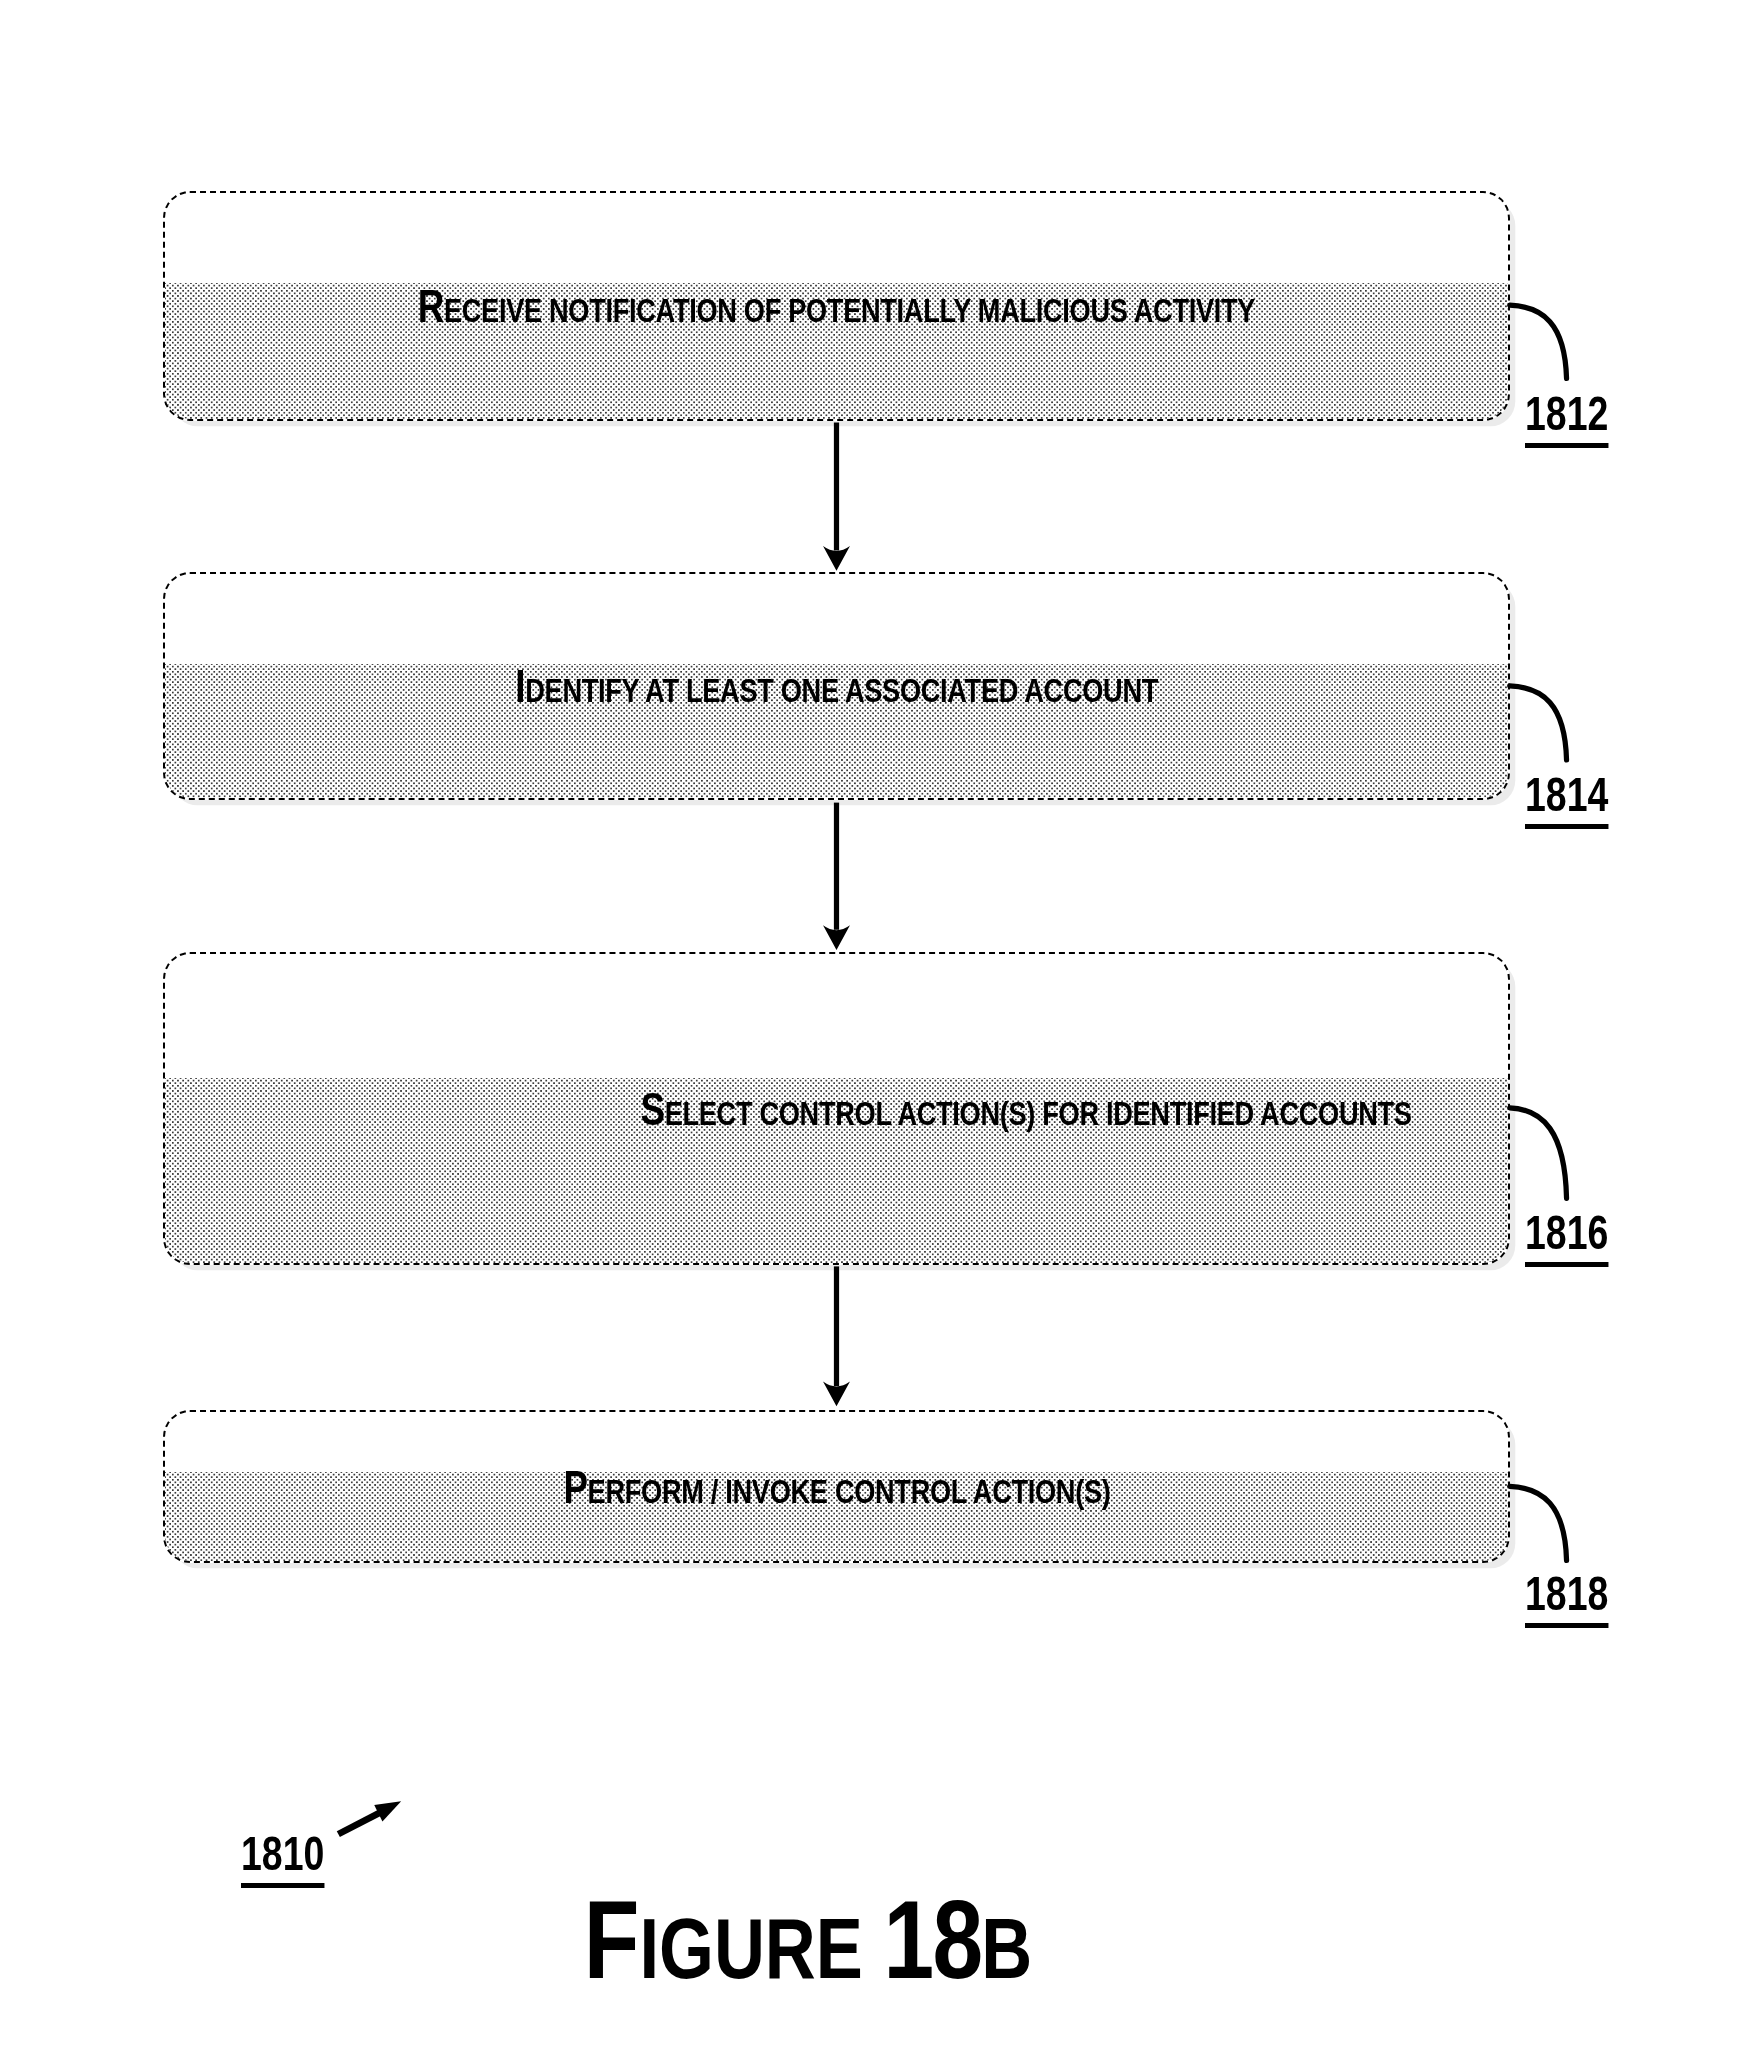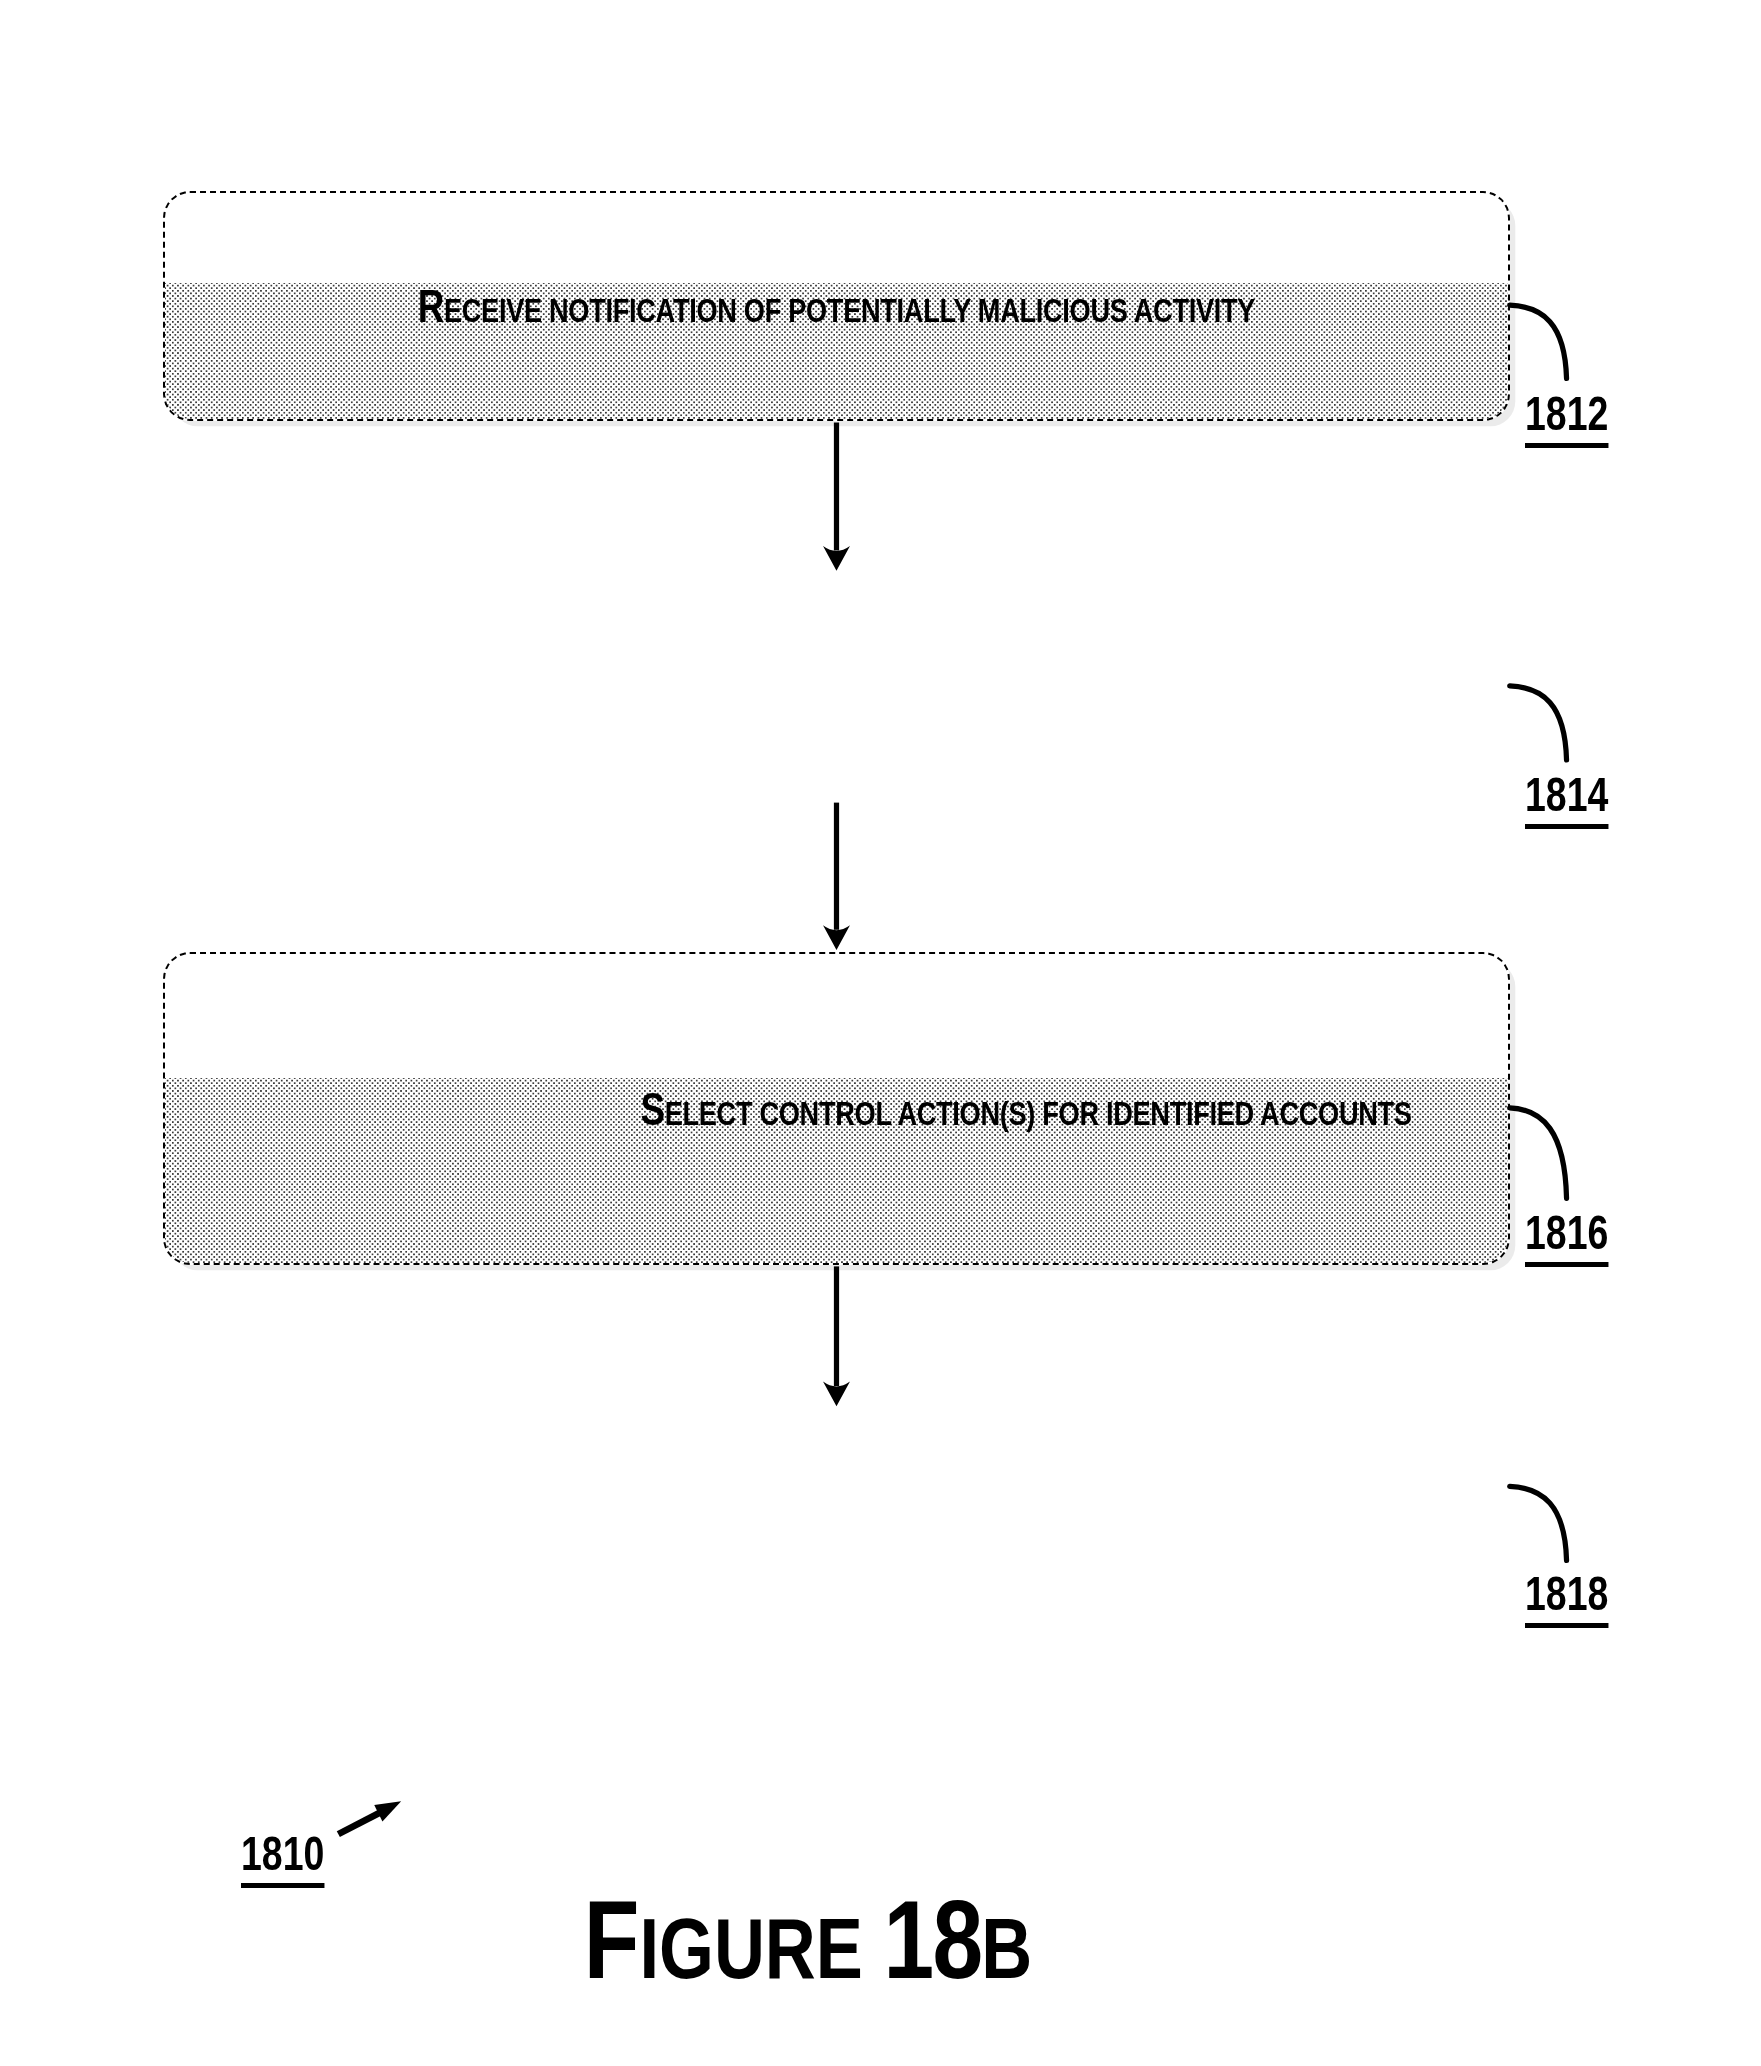--- a/index.html
+++ b/index.html
@@ -79,26 +79,34 @@
 </head>
 <body>
 
 <div class="page">
 
   <div class="flow-box" style="top:191px;height:230px;">
     <div class="halftone"></div>
     <div class="box-text">RECEIVE NOTIFICATION OF POTENTIALLY MALICIOUS ACTIVITY</div>
   </div>
 
+  <div class="flow-box" style="top:572px;height:228px;">
+    <div class="halftone"></div>
+    <div class="box-text">IDENTIFY AT LEAST ONE ASSOCIATED ACCOUNT</div>
+  </div>
 
   <div class="flow-box" style="top:952px;height:313px;justify-content:flex-end;">
     <div class="halftone"></div>
     <div class="box-text">SELECT CONTROL ACTION(S) FOR IDENTIFIED ACCOUNTS</div>
   </div>
 
+  <div class="flow-box" style="top:1410px;height:153px;">
+    <div class="halftone"></div>
+    <div class="box-text">PERFORM / INVOKE CONTROL ACTION(S)</div>
+  </div>
 
   <svg class="overlay" width="1762" height="2066" viewBox="0 0 2355 2762">
 
     <g>
       <line x1="1118" y1="565" x2="1118" y2="736" stroke="#000" stroke-width="7"></line>
       <path d="M1118 763 L1100 730 Q1118 743 1136 730 Z" fill="#000"></path>
     </g>
 
     <g>
       <line x1="1118" y1="1073" x2="1118" y2="1243" stroke="#000" stroke-width="7"></line>

